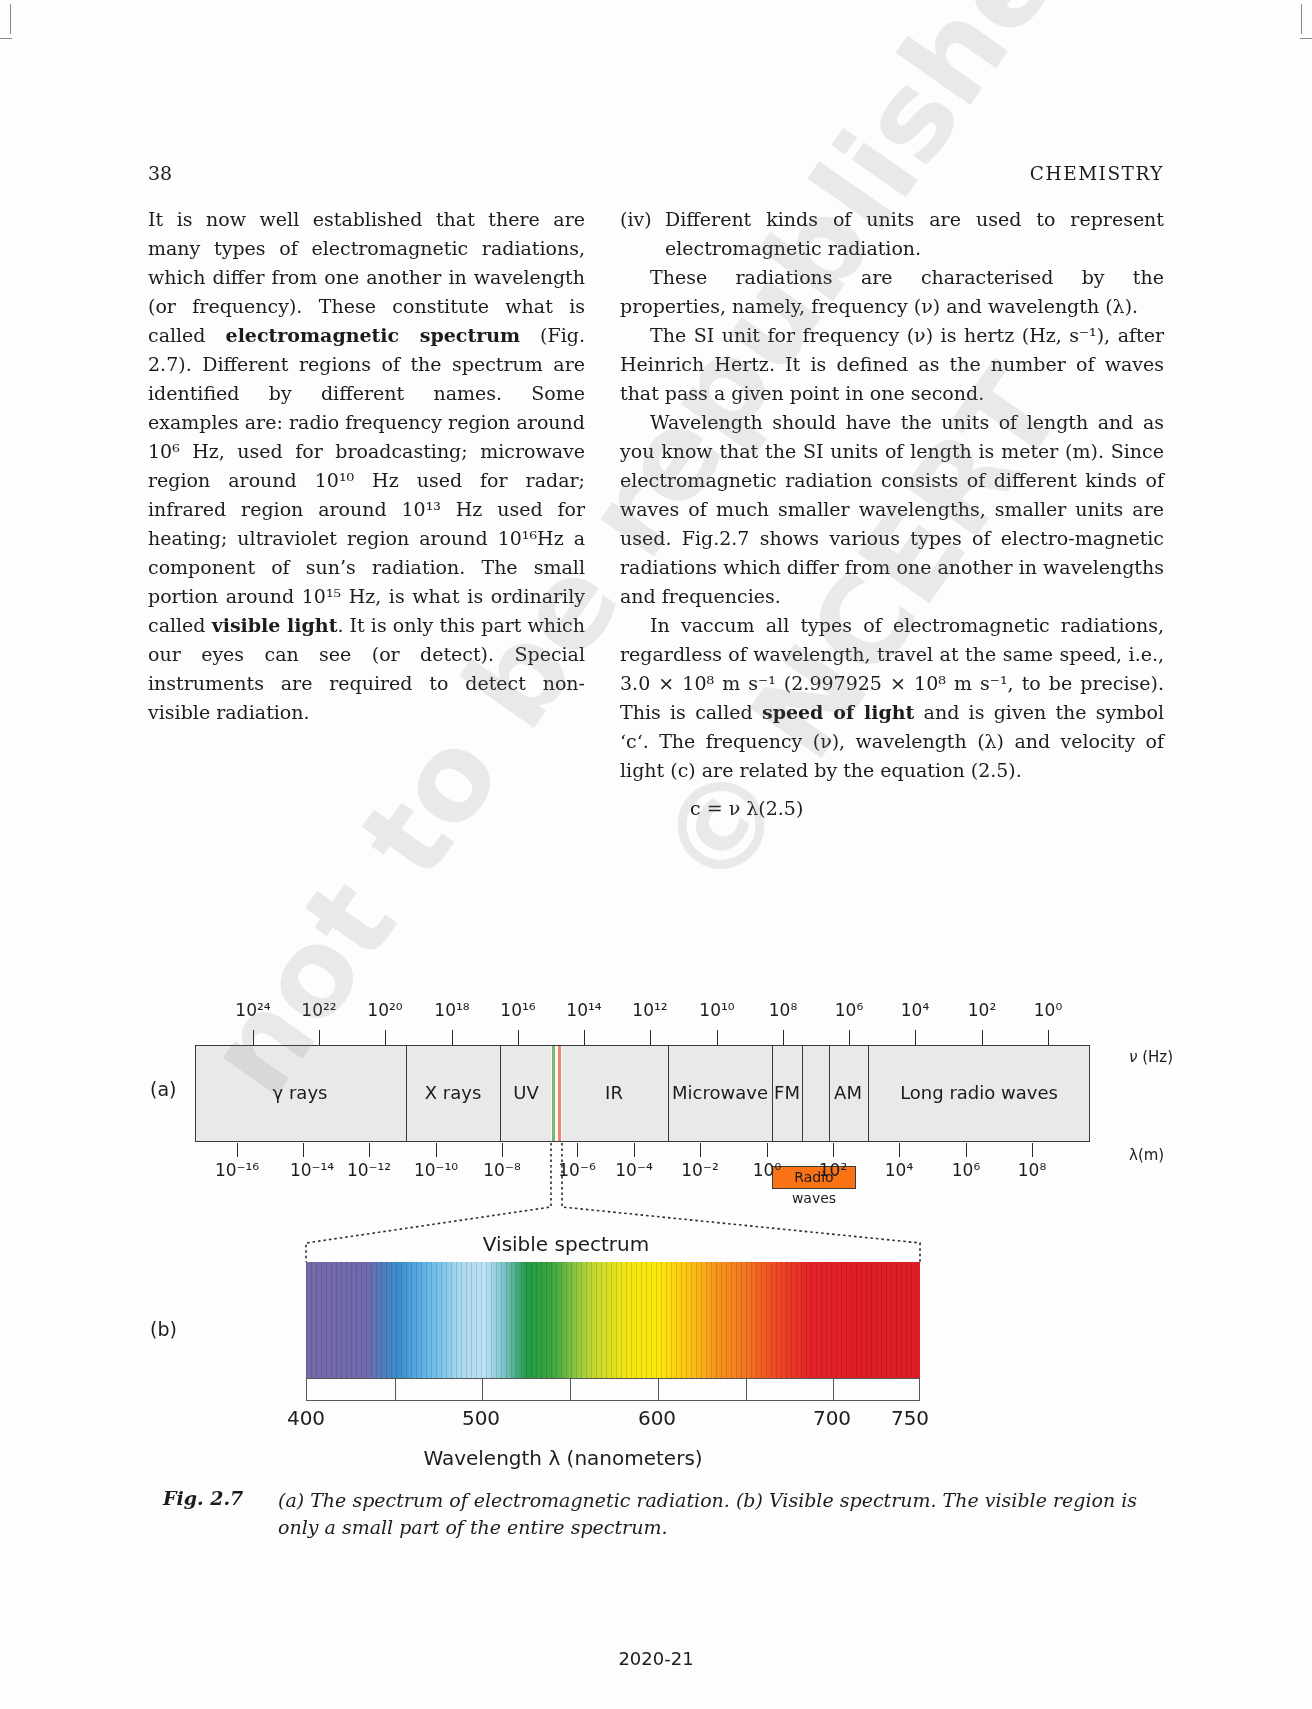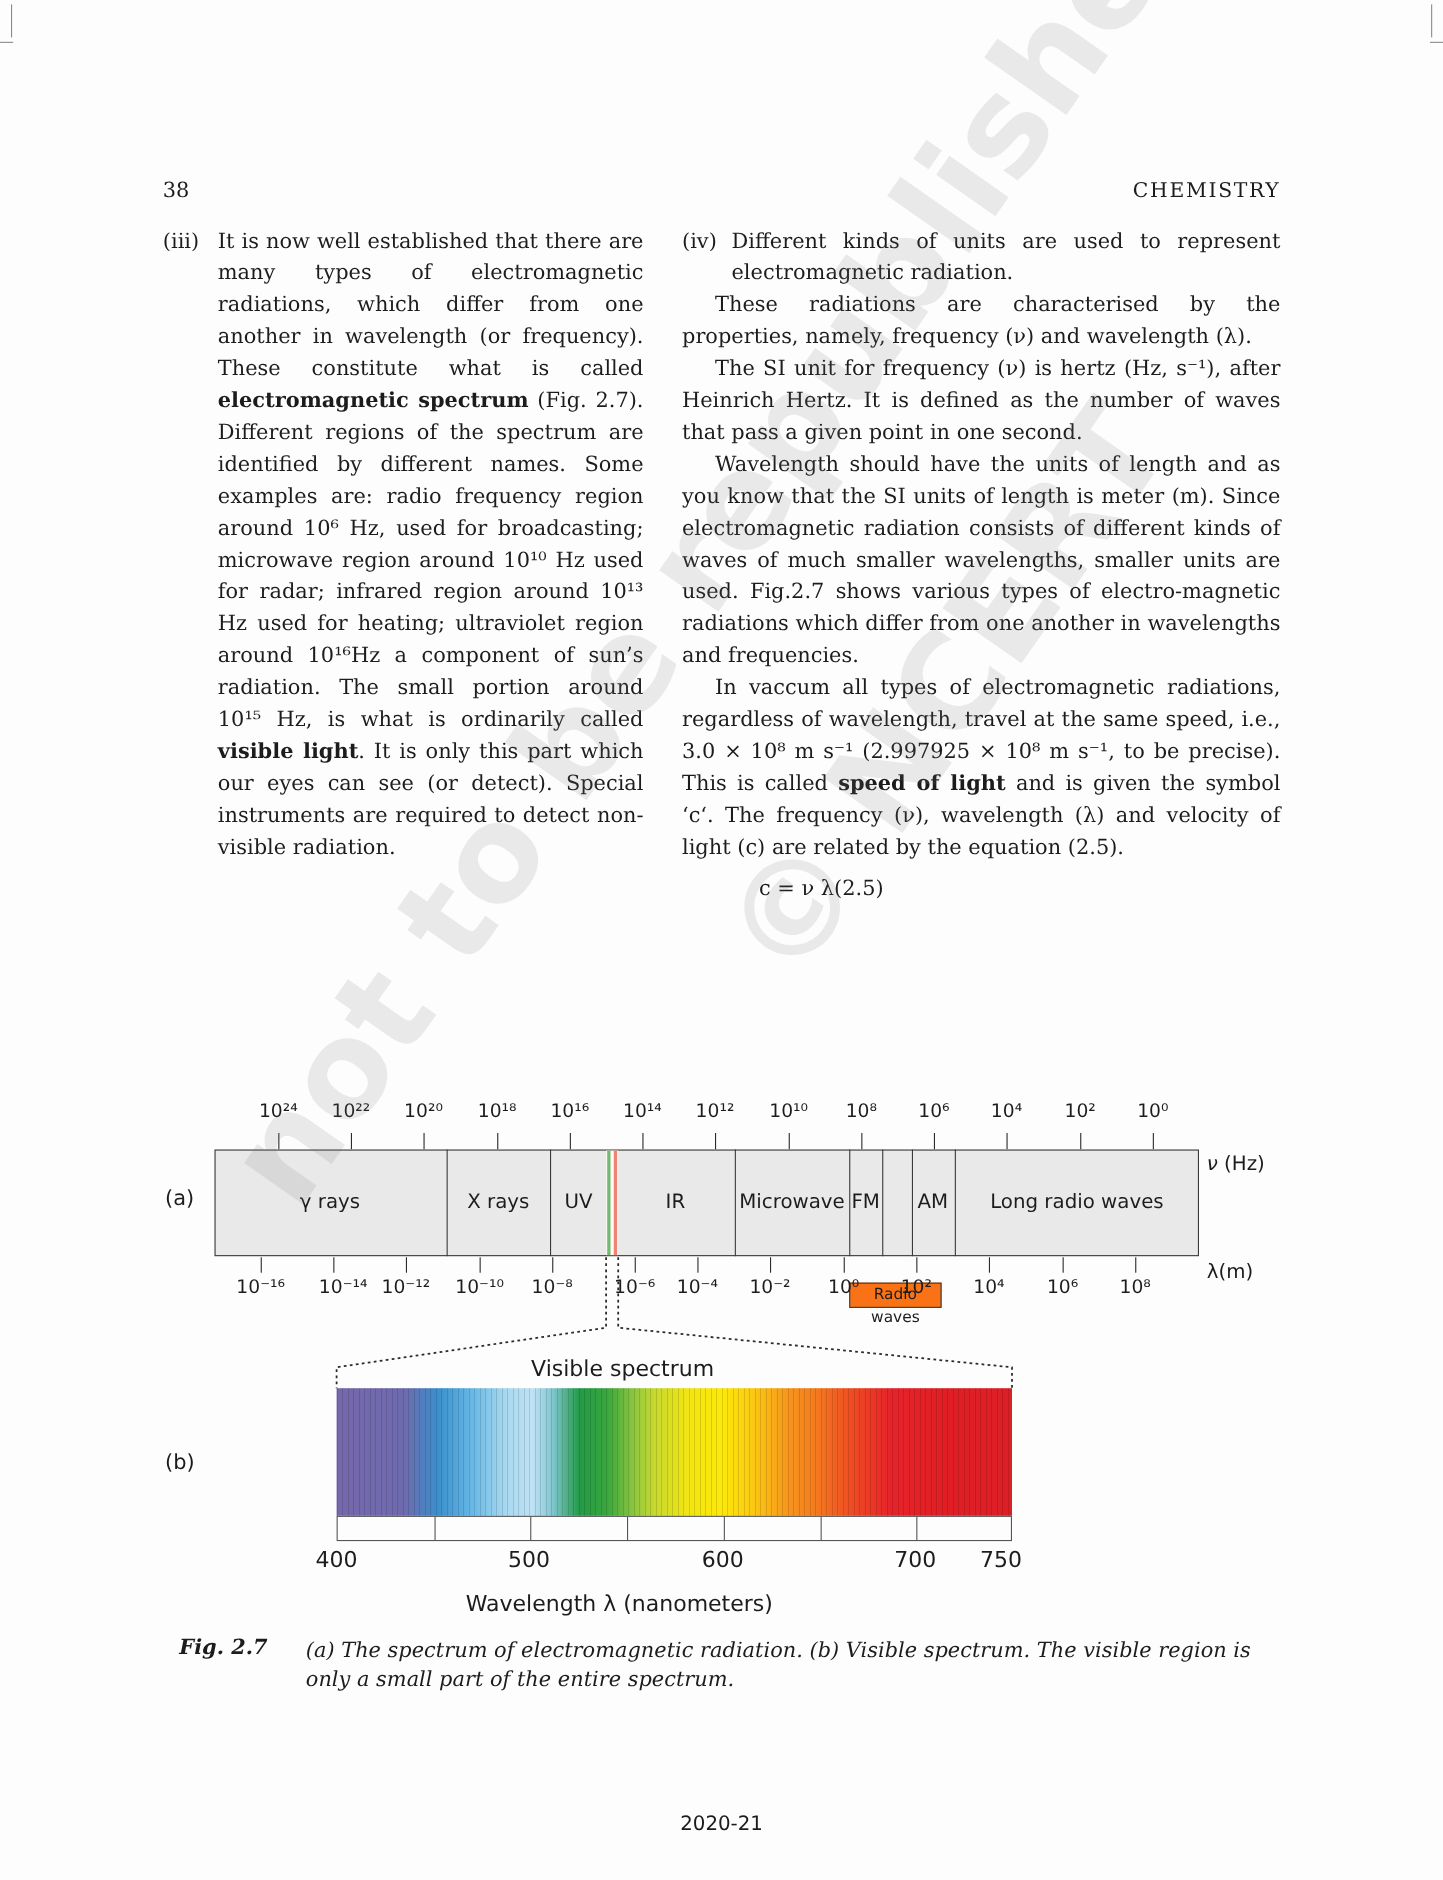--- a/index.html
+++ b/index.html
@@ -28,21 +28,21 @@
   .wtick{position:absolute;top:1143px;width:1.4px;height:14px;background:#2a2a2a;}
   .spec-box{position:absolute;left:195px;top:1045px;width:895px;height:97px;
             background:#e9e9e9;border:1.4px solid #3a3a3a;box-sizing:border-box;}
   .divider{position:absolute;top:1045px;height:97px;width:1.4px;background:#3a3a3a;}
   .band-label{position:absolute;top:1082px;transform:translateX(-50%);font-size:18px;
               font-family:"DejaVu Sans", sans-serif;white-space:nowrap;}
   .vis-strip{position:absolute;top:1046.4px;height:94.2px;}
   .radio-box{position:absolute;left:772px;top:1166px;width:84px;height:23px;background:#f97316;
              border:1.2px solid #3a3a3a;box-sizing:border-box;text-align:center;
              font-size:14px;line-height:21px;font-family:"DejaVu Sans", sans-serif;}
-  .axis-unit{position:absolute;font-size:18px;font-family:"DejaVu Sans", sans-serif;white-space:nowrap;}
+  .axis-unit{position:absolute;font-size:15px;font-family:"DejaVu Sans", sans-serif;white-space:nowrap;margin-left:32px;}
   .fig-letter{position:absolute;left:150px;font-size:19px;font-family:"DejaVu Sans", sans-serif;}
   
   .vis-title{position:absolute;left:566px;top:1232px;transform:translateX(-50%);font-size:20px;
              font-family:"DejaVu Sans", sans-serif;}
   .vis-bar{position:absolute;left:306px;top:1262px;width:614px;height:116px;
     background:
       repeating-linear-gradient(90deg, rgba(0,0,0,0.13) 0 1px, rgba(255,255,255,0) 1px 5px),
       linear-gradient(90deg,
         #7668ab 0%, #6e6aae 10%, #3a8fcd 15%, #66b8e6 20%, #a8d8f0 25%, #bfe2f5 29%,
         #7fc6cf 32%, #229a47 36%, #3aa63e 40%, #8cc63f 44%, #c6d92f 47%, #f2e512 52%,
@@ -83,21 +83,20 @@
 
   <div class="pagenum">38</div>
   <div class="running-head">CHEMISTRY</div>
 
   <div class="columns">
     <div class="lcol">
       <div class="li">
         <span class="marker"></span>
       </div>
       <div class="li">
-        <span class="marker">(iii)</span>
         <p><span>It is now well established that there are many types of electromagnetic radiations, which differ from one another in wavelength (or frequency). These constitute what is called </span><span class="b">electromagnetic spectrum</span><span> (Fig. 2.7). Different regions of the spectrum are identified by different names. Some examples are: radio frequency region around 10⁶ Hz, used for broadcasting; microwave region around 10¹⁰ Hz used for radar; infrared region around 10¹³ Hz used for heating; ultraviolet region around 10¹⁶Hz a component of sun’s radiation. The small portion around 10¹⁵ Hz, is what is ordinarily called </span><span class="b">visible light</span><span>. It is only this part which our eyes can see (or detect). Special instruments are required to detect non-visible radiation.</span></p>
       </div>
     </div>
     <div class="rcol">
       <div class="li">
         <span class="marker">(iv)</span>
         <p>Different kinds of units are used to represent electromagnetic radiation.</p>
       </div>
       <p class="para"><span>These radiations are characterised by the properties, namely, frequency (ν) and wavelength (λ).</span></p>
       <p class="para"><span>The SI unit for frequency (ν) is hertz (Hz, s⁻¹), after Heinrich Hertz. It is defined as the number of waves that pass a given point in one second.</span></p>

